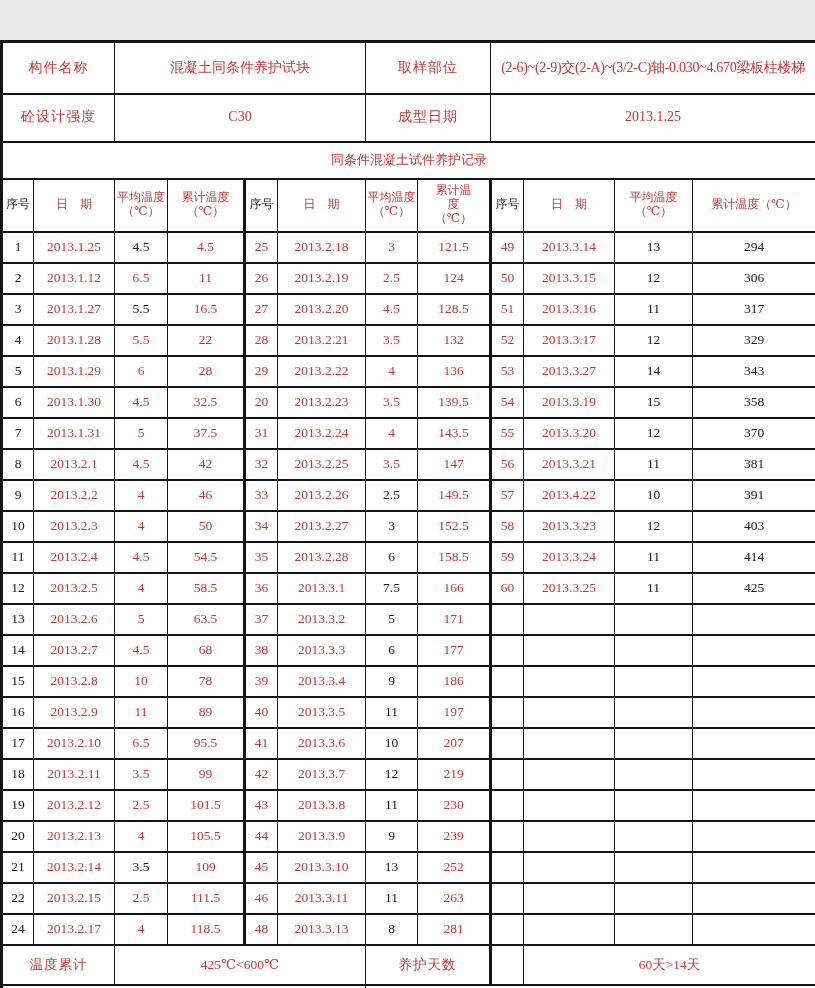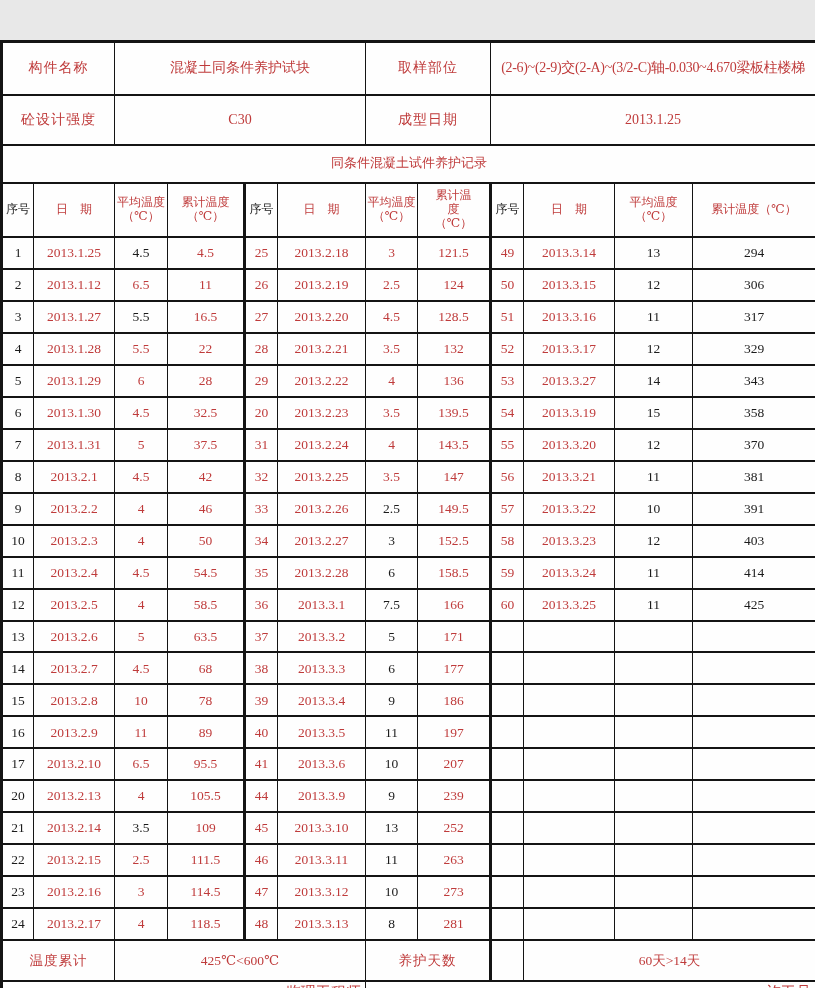--- a/index.html
+++ b/index.html
@@ -225,21 +225,21 @@
         <tr>
           <td class="black">9</td>
           <td class="red">2013.2.2</td>
           <td class="red">4</td>
           <td class="red">46</td>
           <td class="red gsep">33</td>
           <td class="red">2013.2.26</td>
           <td class="black">2.5</td>
           <td class="red">149.5</td>
           <td class="red gsep">57</td>
-          <td class="red">2013.3.22</td>
+          <td class="red">2013.4.22</td>
           <td class="black">10</td>
           <td class="black">391</td>
         </tr>
         <tr>
           <td class="black">10</td>
           <td class="red">2013.2.3</td>
           <td class="red">4</td>
           <td class="red">50</td>
           <td class="red gsep">34</td>
           <td class="red">2013.2.27</td>
@@ -342,20 +342,48 @@
           <td class="red gsep">41</td>
           <td class="red">2013.3.6</td>
           <td class="black">10</td>
           <td class="red">207</td>
           <td class="red gsep"></td>
           <td class="red"></td>
           <td class="black"></td>
           <td class="black"></td>
         </tr>
         <tr>
+          <td class="black">18</td>
+          <td class="red">2013.2.11</td>
+          <td class="red">3.5</td>
+          <td class="red">99</td>
+          <td class="red gsep">42</td>
+          <td class="red">2013.3.7</td>
+          <td class="black">12</td>
+          <td class="red">219</td>
+          <td class="red gsep"></td>
+          <td class="red"></td>
+          <td class="black"></td>
+          <td class="black"></td>
+        </tr>
+        <tr>
+          <td class="black">19</td>
+          <td class="red">2013.2.12</td>
+          <td class="red">2.5</td>
+          <td class="red">101.5</td>
+          <td class="red gsep">43</td>
+          <td class="red">2013.3.8</td>
+          <td class="black">11</td>
+          <td class="red">230</td>
+          <td class="red gsep"></td>
+          <td class="red"></td>
+          <td class="black"></td>
+          <td class="black"></td>
+        </tr>
+        <tr>
           <td class="black">20</td>
           <td class="red">2013.2.13</td>
           <td class="red">4</td>
           <td class="red">105.5</td>
           <td class="red gsep">44</td>
           <td class="red">2013.3.9</td>
           <td class="black">9</td>
           <td class="red">239</td>
           <td class="red gsep"></td>
           <td class="red"></td>
@@ -378,34 +406,20 @@
         </tr>
         <tr>
           <td class="black">22</td>
           <td class="red">2013.2.15</td>
           <td class="red">2.5</td>
           <td class="red">111.5</td>
           <td class="red gsep">46</td>
           <td class="red">2013.3.11</td>
           <td class="black">11</td>
           <td class="red">263</td>
-          <td class="red gsep"></td>
-          <td class="red"></td>
-          <td class="black"></td>
-          <td class="black"></td>
-        </tr>
-        <tr>
-          <td class="black">23</td>
-          <td class="red">2013.2.16</td>
-          <td class="red">3</td>
-          <td class="red">114.5</td>
-          <td class="red gsep">47</td>
-          <td class="red">2013.3.12</td>
-          <td class="black">10</td>
-          <td class="red">273</td>
           <td class="red gsep"></td>
           <td class="red"></td>
           <td class="black"></td>
           <td class="black"></td>
         </tr>
         <tr>
           <td class="black">24</td>
           <td class="red">2013.2.17</td>
           <td class="red">4</td>
           <td class="red">118.5</td>

